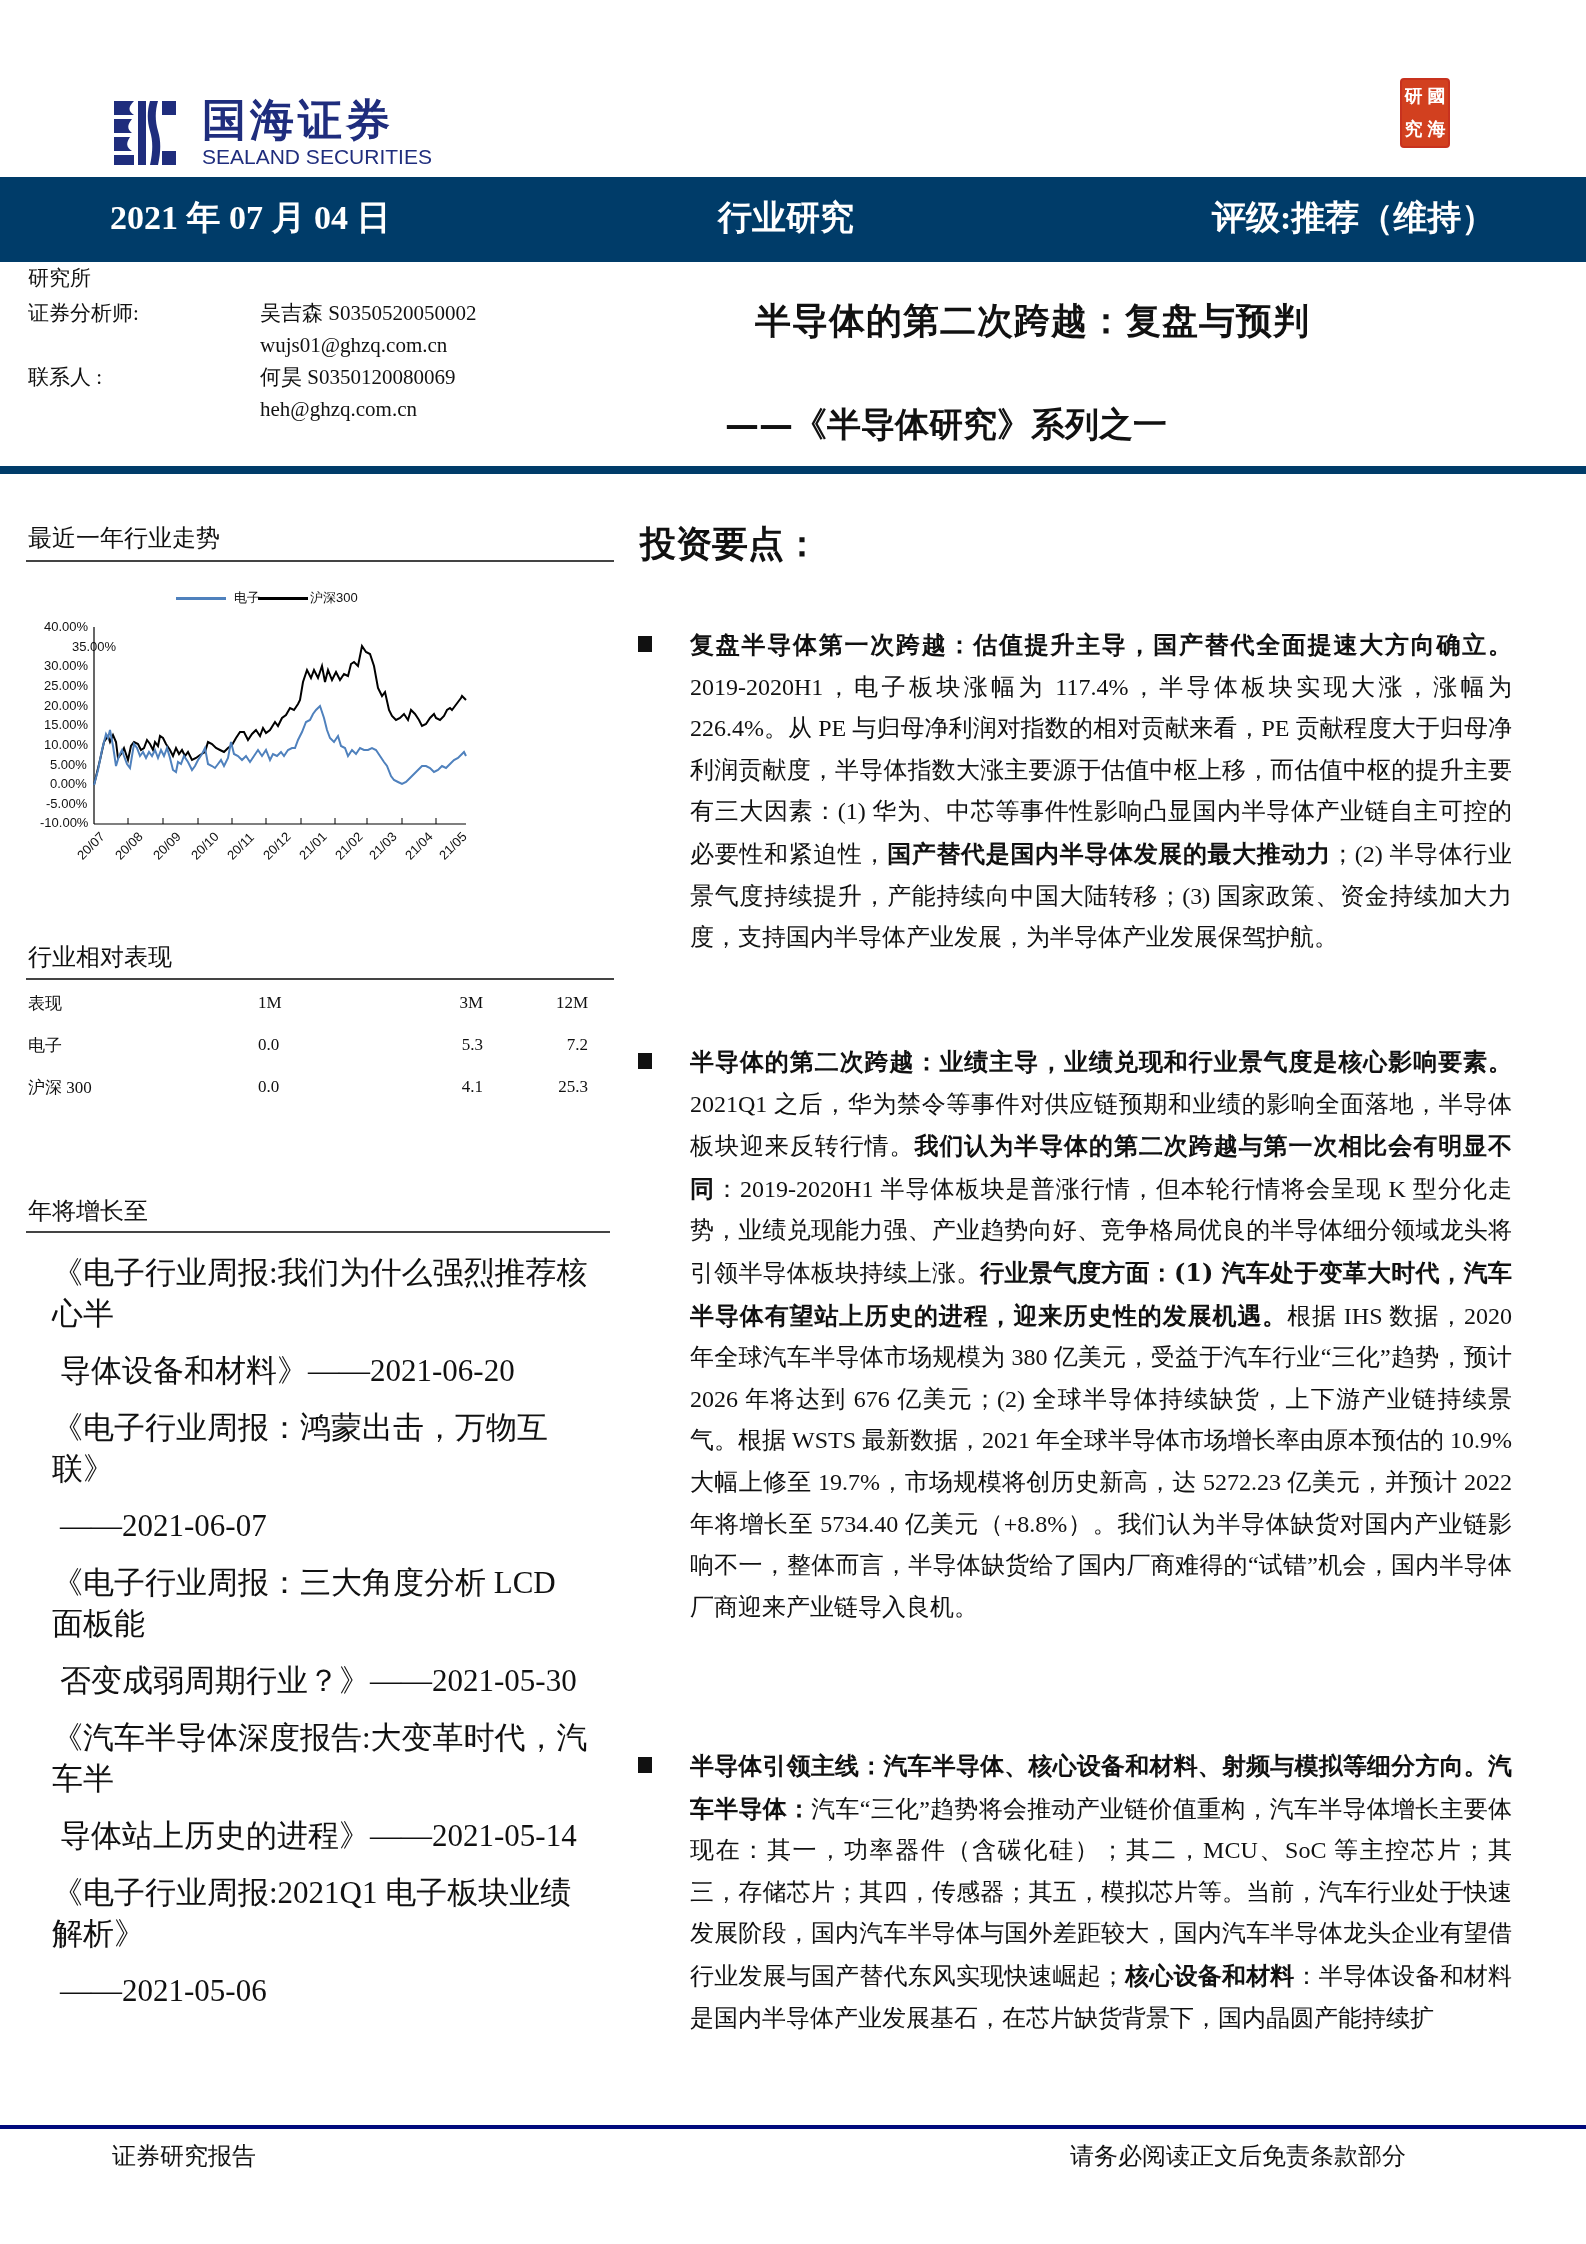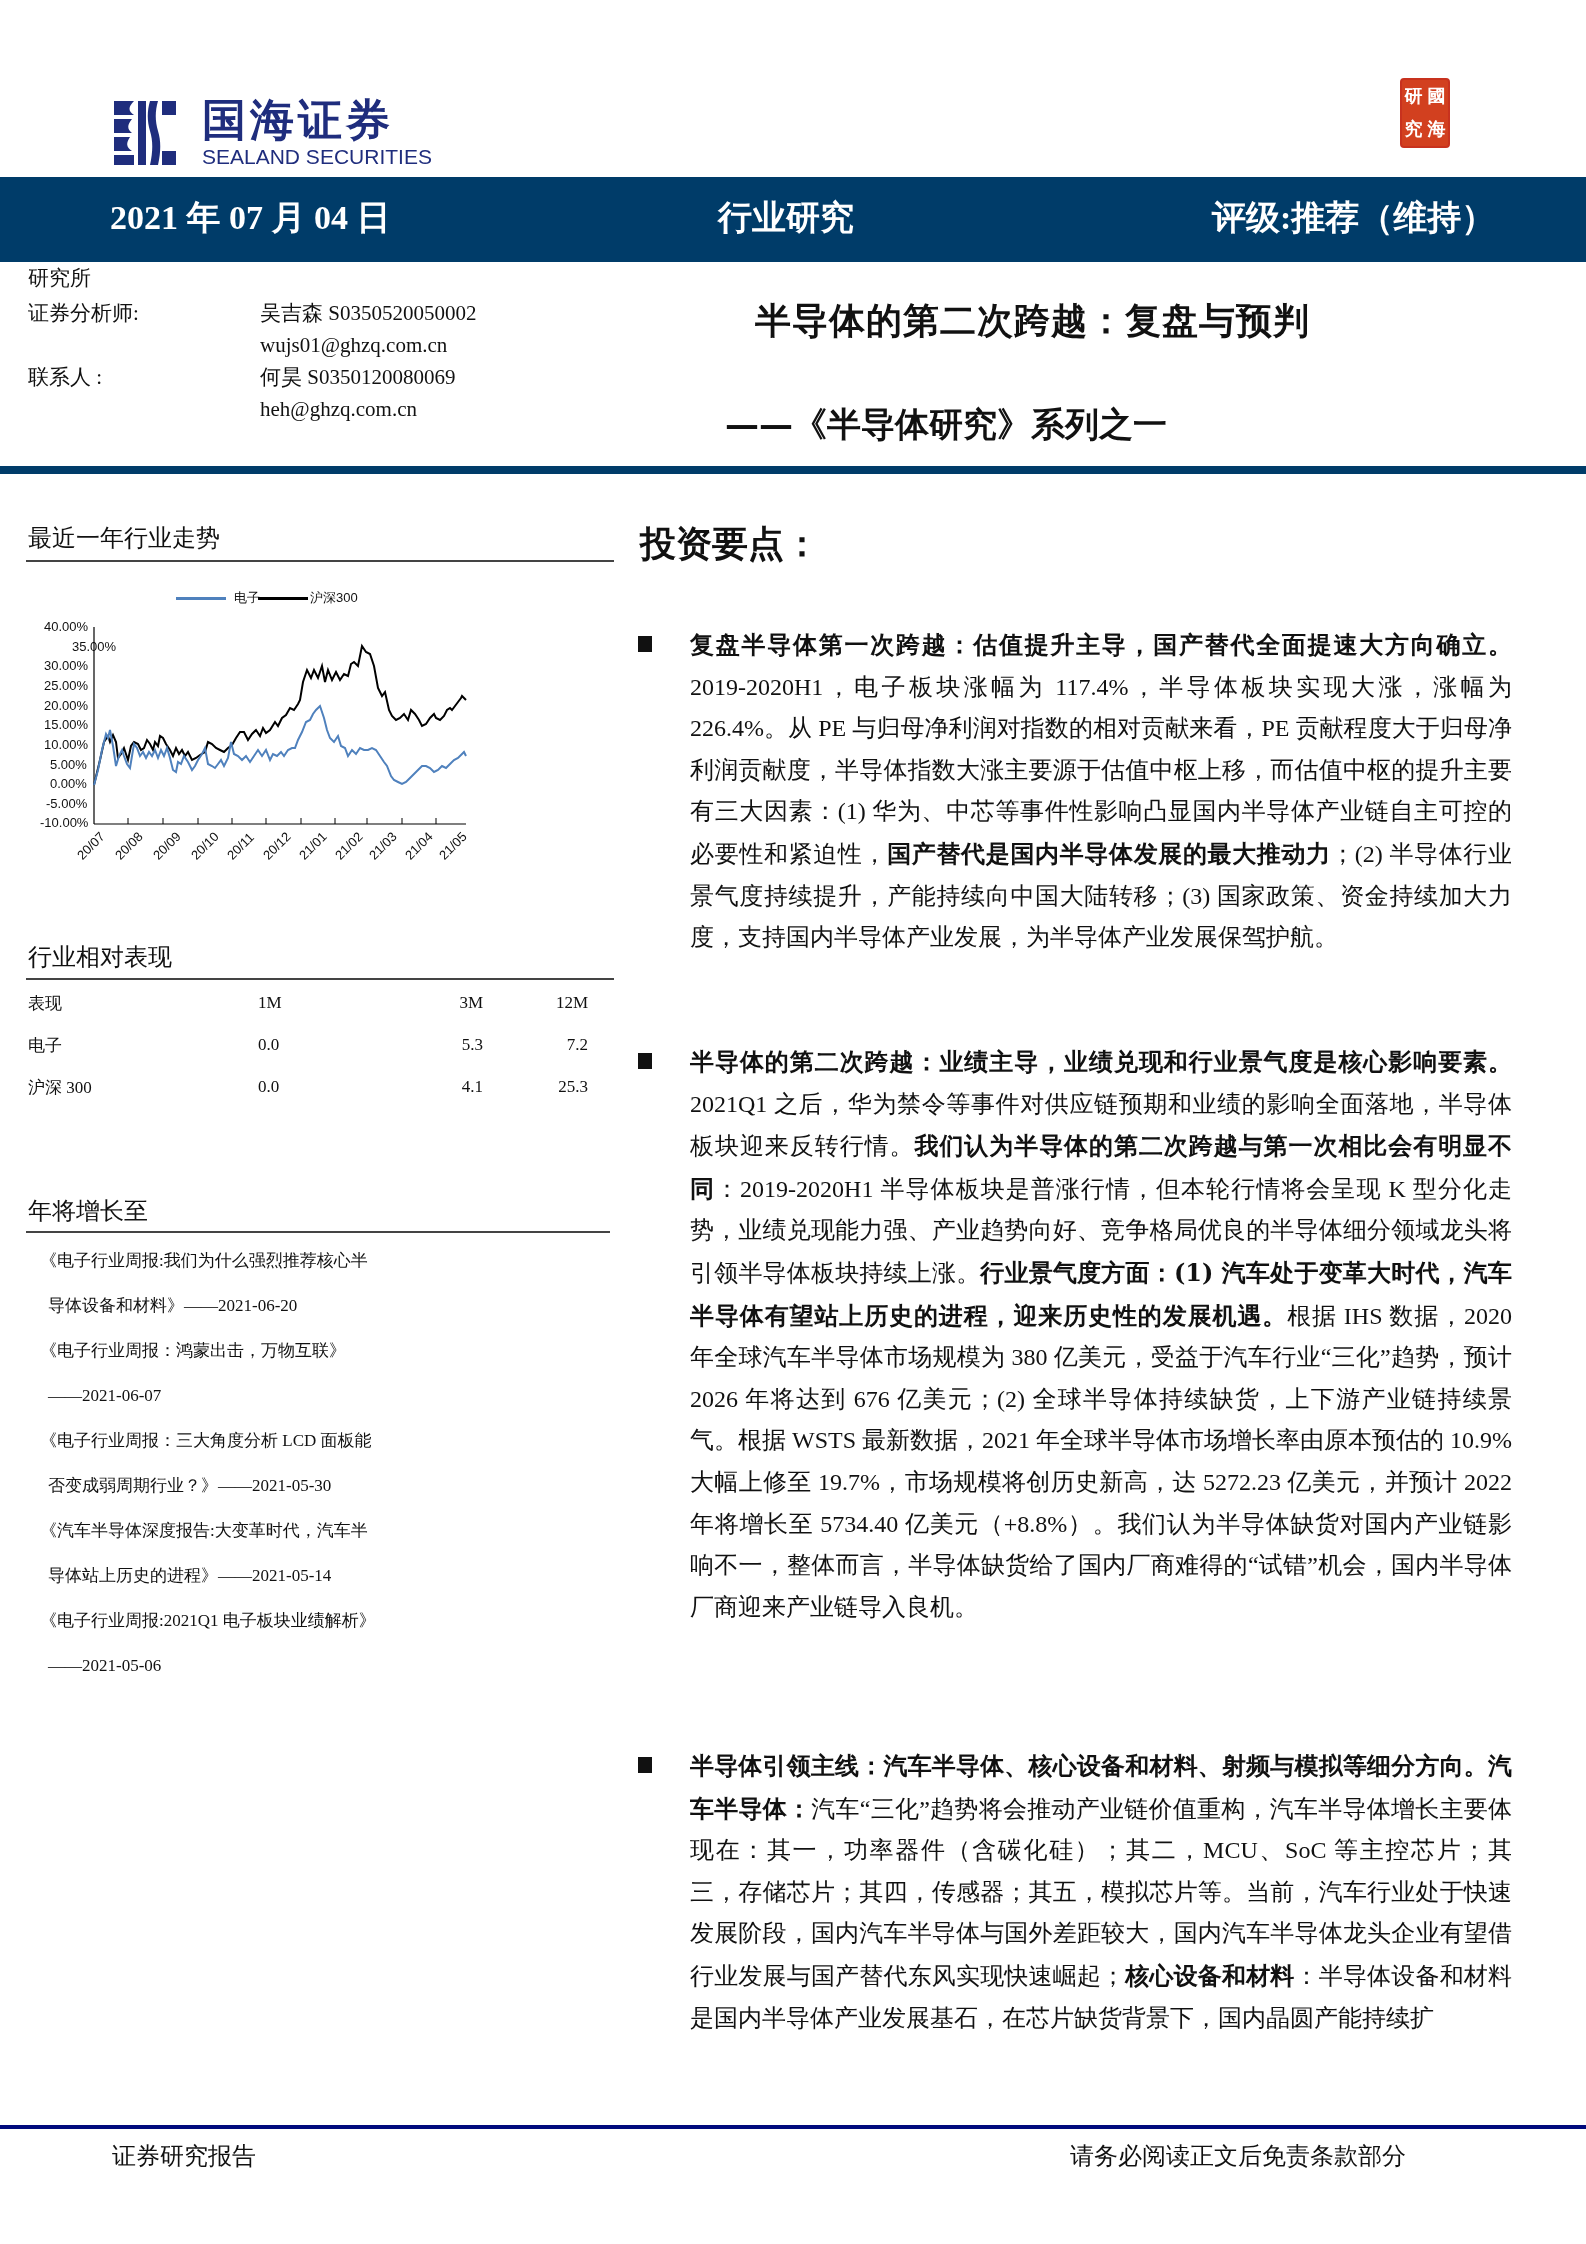--- a/index.html
+++ b/index.html
@@ -33,21 +33,21 @@
 
   
   .sec-title { font-size: 24px; line-height: 32px; white-space: nowrap; }
   .sec-rule { height: 2px; background: #444; }
 
   .legend { font-family: "Liberation Sans", sans-serif; font-size: 13px; white-space: nowrap; }
 
   table.perf { border-collapse: collapse; font-size: 17px; }
   table.perf td { height: 42px; padding: 0; }
 
-  .related p { margin: 4px; font-size: 17px; line-height: 41px; }
+  .related p { margin: 16px; font-size: 31px; line-height: 41px; }
 
   
   .kp-title { left: 640px; top: 520px; font-size: 36px; font-weight: bold; font-family: "DejaVu Serif", serif; }
   .bullet { font-size: 24px; line-height: 41.6px; text-align: justify; }
   .bullet .sq { position: absolute; left: -52px; top: 12px; width: 14px; height: 16px; background: #111; }
   b { font-weight: bold; font-family: "DejaVu Serif", serif; }
 
   
   .foot-rule { left: 0; top: 2125px; width: 1586px; height: 4px; background: #000a7d; }
   .foot { top: 2140px; font-size: 24px; font-family: "DejaVu Serif", serif; white-space: nowrap; }

